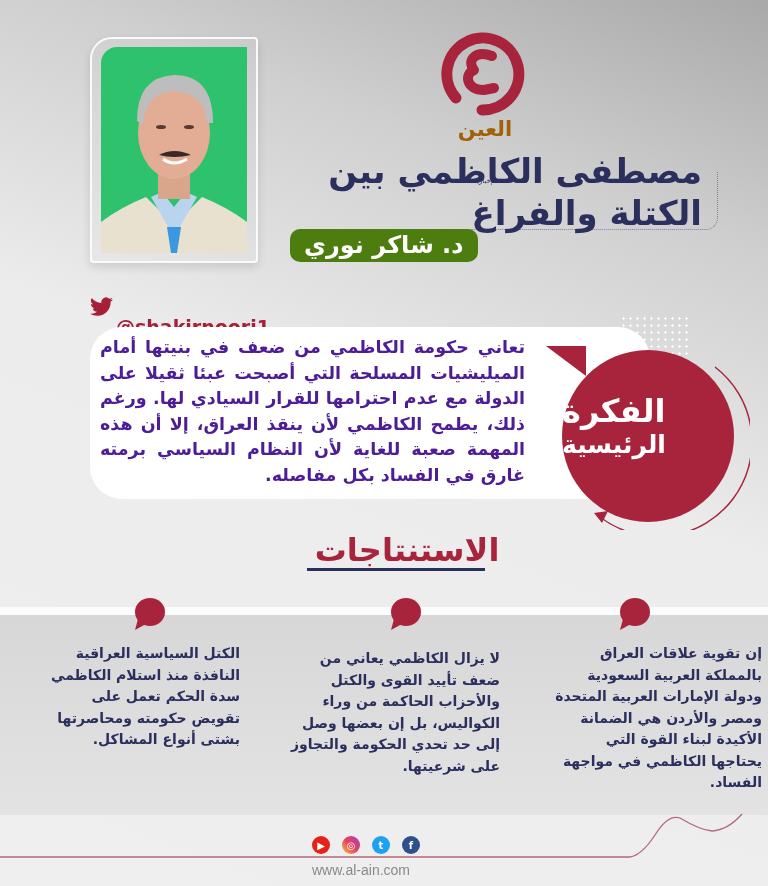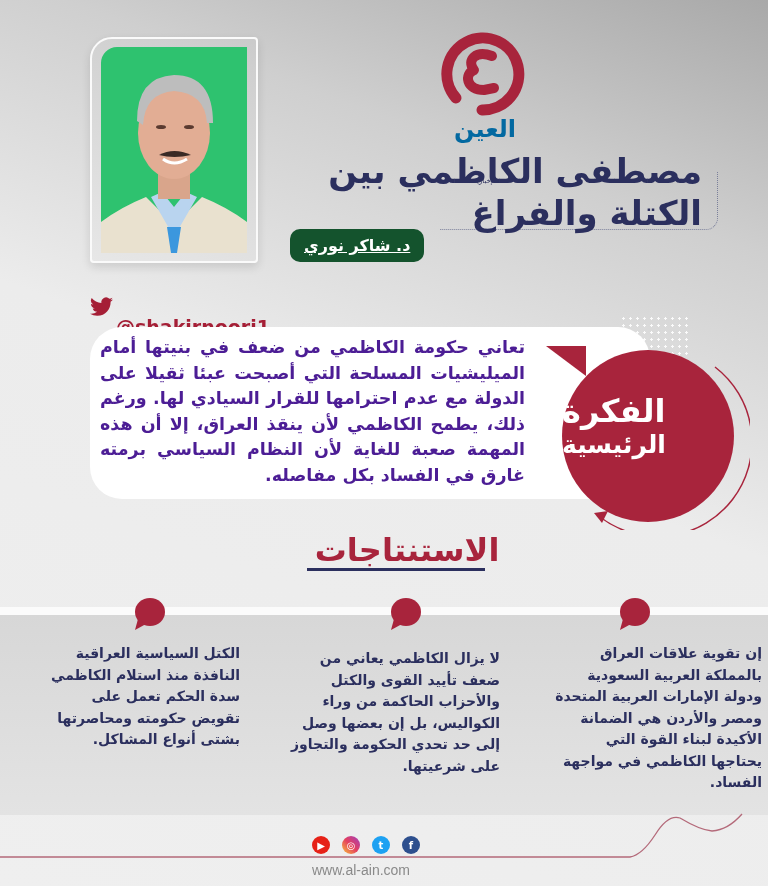--- a/index.html
+++ b/index.html
@@ -6,37 +6,37 @@
   html, body { width: 768px; height: 886px; overflow: hidden; }
   body {
     position: relative;
     font-family: "DejaVu Sans", sans-serif;
     background: linear-gradient(200deg, #a9a9a9 0%, #cfcfcf 22%, #ececec 48%, #efefef 100%);
   }
   .abs { position: absolute; }
 
   
   .logo { left: 436px; top: 28px; width: 92px; height: 92px; }
-  .logo-text { left: 440px; top: 116px; width: 90px; text-align: center; color: #0369a1; font-weight: bold; font-size: 24px; line-height: 26px; direction: rtl; }
+  .logo-text { left: 440px; top: 116px; width: 90px; text-align: center; color: #a16207; font-weight: bold; font-size: 21px; line-height: 26px; direction: rtl; }
   .logo-sub { left: 455px; top: 141px; width: 60px; text-align: center; color: #2b2f5e; font-size: 7px; direction: rtl; margin-top: 36px; }
 
   
   .title {
     right: 66px; top: 150px; width: 430px; direction: rtl;
     color: #2b2f5e; font-weight: bold; font-size: 34px; line-height: 42px;
   }
   .dotted-frame {
     left: 440px; top: 172px; width: 278px; height: 58px;
     border-right: 1.5px dotted #7a7f9a; border-bottom: 1.5px dotted #7a7f9a;
     border-bottom-right-radius: 12px;
   }
   .author-badge {
     left: 290px; top: 229px; height: 33px; padding: 0 14px;
-    background: #14532d; color: #fff; border-radius: 10px;
-    font-weight: bold; font-size: 16px; line-height: 33px; direction: rtl; text-decoration: underline;
+    background: #4d7c0f; color: #fff; border-radius: 10px;
+    font-weight: bold; font-size: 24px; line-height: 33px; direction: rtl;
   }
 
   
   .photo-frame {
     left: 90px; top: 37px; width: 168px; height: 226px;
     border: 2px solid #fafafa; border-radius: 22px 4px 4px 4px;
     box-shadow: 0 4px 10px rgba(0,0,0,0.12);
   }
   .photo {
     left: 101px; top: 47px; width: 146px; height: 206px;

